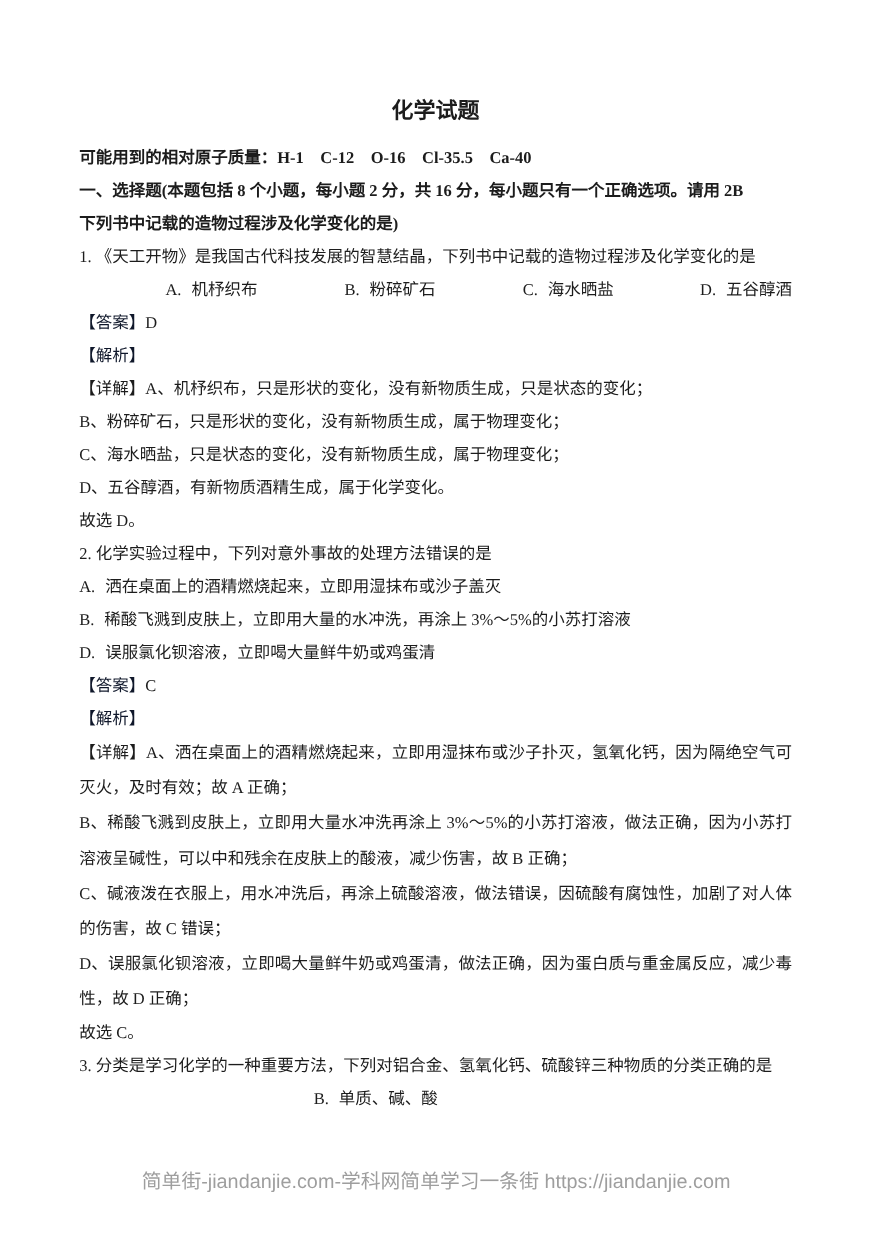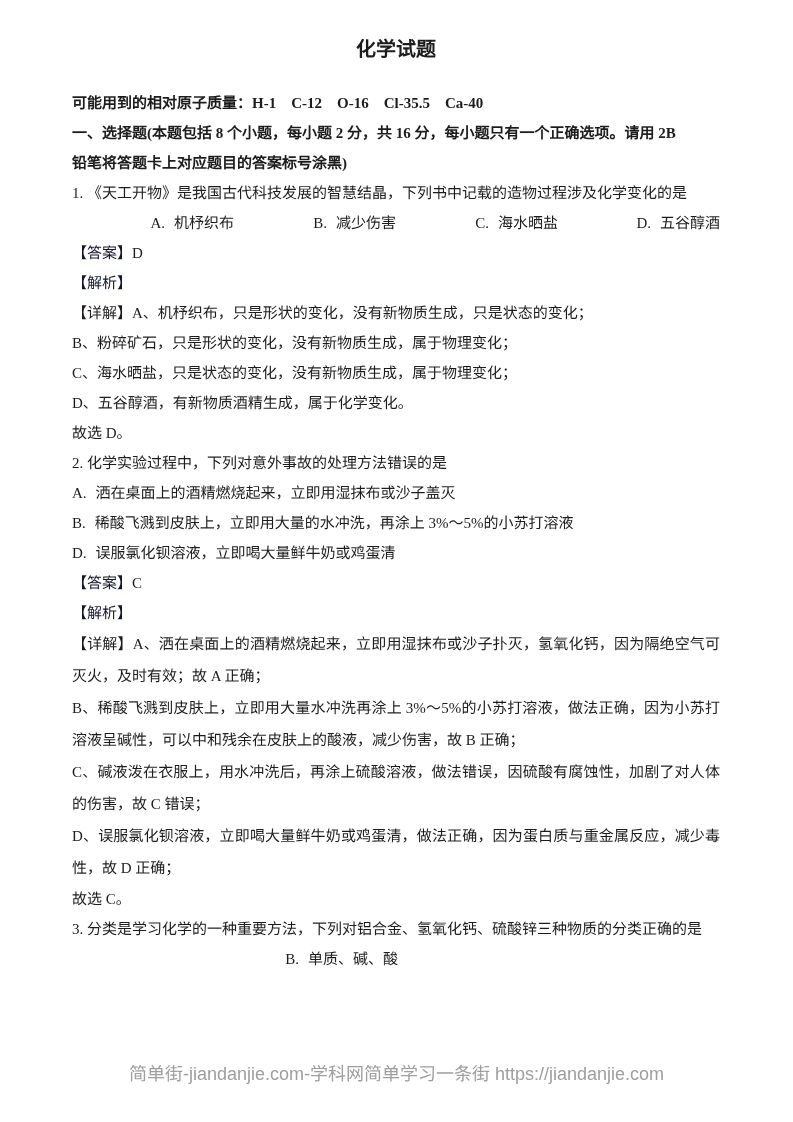--- a/index.html
+++ b/index.html
@@ -10,28 +10,28 @@
     overflow: hidden;
     font-family: "Liberation Serif", "DejaVu Serif", serif;
     color: #1c1c1c;
   }
   .page {
     position: absolute;
     top: 0; left: 72px;
     width: 648px;
   }
   .doc-title {
-    margin: 34px 0 0 0;
+    margin: 86px 0 0 0;
     font-size: 20px;
     line-height: 30px;
     font-weight: bold;
     text-align: center;
   }
   p { margin: 0; font-size: 15px; line-height: 30px; text-align: justify; }
-  p.first-after-title { margin-top: 24px; }
+  p.first-after-title { margin-top: 13px; }
   .bold { font-weight: bold; }
   .label-blue { color: #0f172a; }
   .opt-row { display: flex; font-size: 15px; line-height: 30px; text-align: right; }
   .opt-cell { flex: 0 0 25%; }
   .opt-cell.half { flex: 0 0 50.3%; }
   .opt-key { margin-right: 9px; }
   .detail-para { line-height: 32px; }
   .footer {
     position: absolute;
     top: 1059px; left: 0;
@@ -44,26 +44,26 @@
 </style>
 </head>
 <body>
 
 <div class="page">
 
   <h1 class="doc-title">化学试题</h1>
 
   <p class="bold first-after-title">可能用到的相对原子质量：H-1　C-12　O-16　Cl-35.5　Ca-40</p>
   <p class="bold">一、选择题(本题包括 8 个小题，每小题 2 分，共 16 分，每小题只有一个正确选项。请用 2B</p>
-  <p class="bold">铅笔将答题卡上对应题目的答案标号涂黑)</p>
+  <p class="bold">下列书中记载的造物过程涉及化学变化的是)</p>
 
   <p>1. 《天工开物》是我国古代科技发展的智慧结晶，下列书中记载的造物过程涉及化学变化的是</p>
   <div class="opt-row">
     <div class="opt-cell"><span class="opt-key">A.</span><span>机杼织布</span></div>
-    <div class="opt-cell"><span class="opt-key">B.</span><span>减少伤害</span></div>
+    <div class="opt-cell"><span class="opt-key">B.</span><span>粉碎矿石</span></div>
     <div class="opt-cell"><span class="opt-key">C.</span><span>海水晒盐</span></div>
     <div class="opt-cell"><span class="opt-key">D.</span><span>五谷醇酒</span></div>
   </div>
   <p><span class="label-blue">【答案】</span><span>D</span></p>
   <p><span class="label-blue">【解析】</span></p>
   <p><span>【详解】</span><span>A、机杼织布，只是形状的变化，没有新物质生成，只是状态的变化；</span></p>
   <p>B、粉碎矿石，只是形状的变化，没有新物质生成，属于物理变化；</p>
   <p>C、海水晒盐，只是状态的变化，没有新物质生成，属于物理变化；</p>
   <p>D、五谷醇酒，有新物质酒精生成，属于化学变化。</p>
   <p>故选 D。</p>

